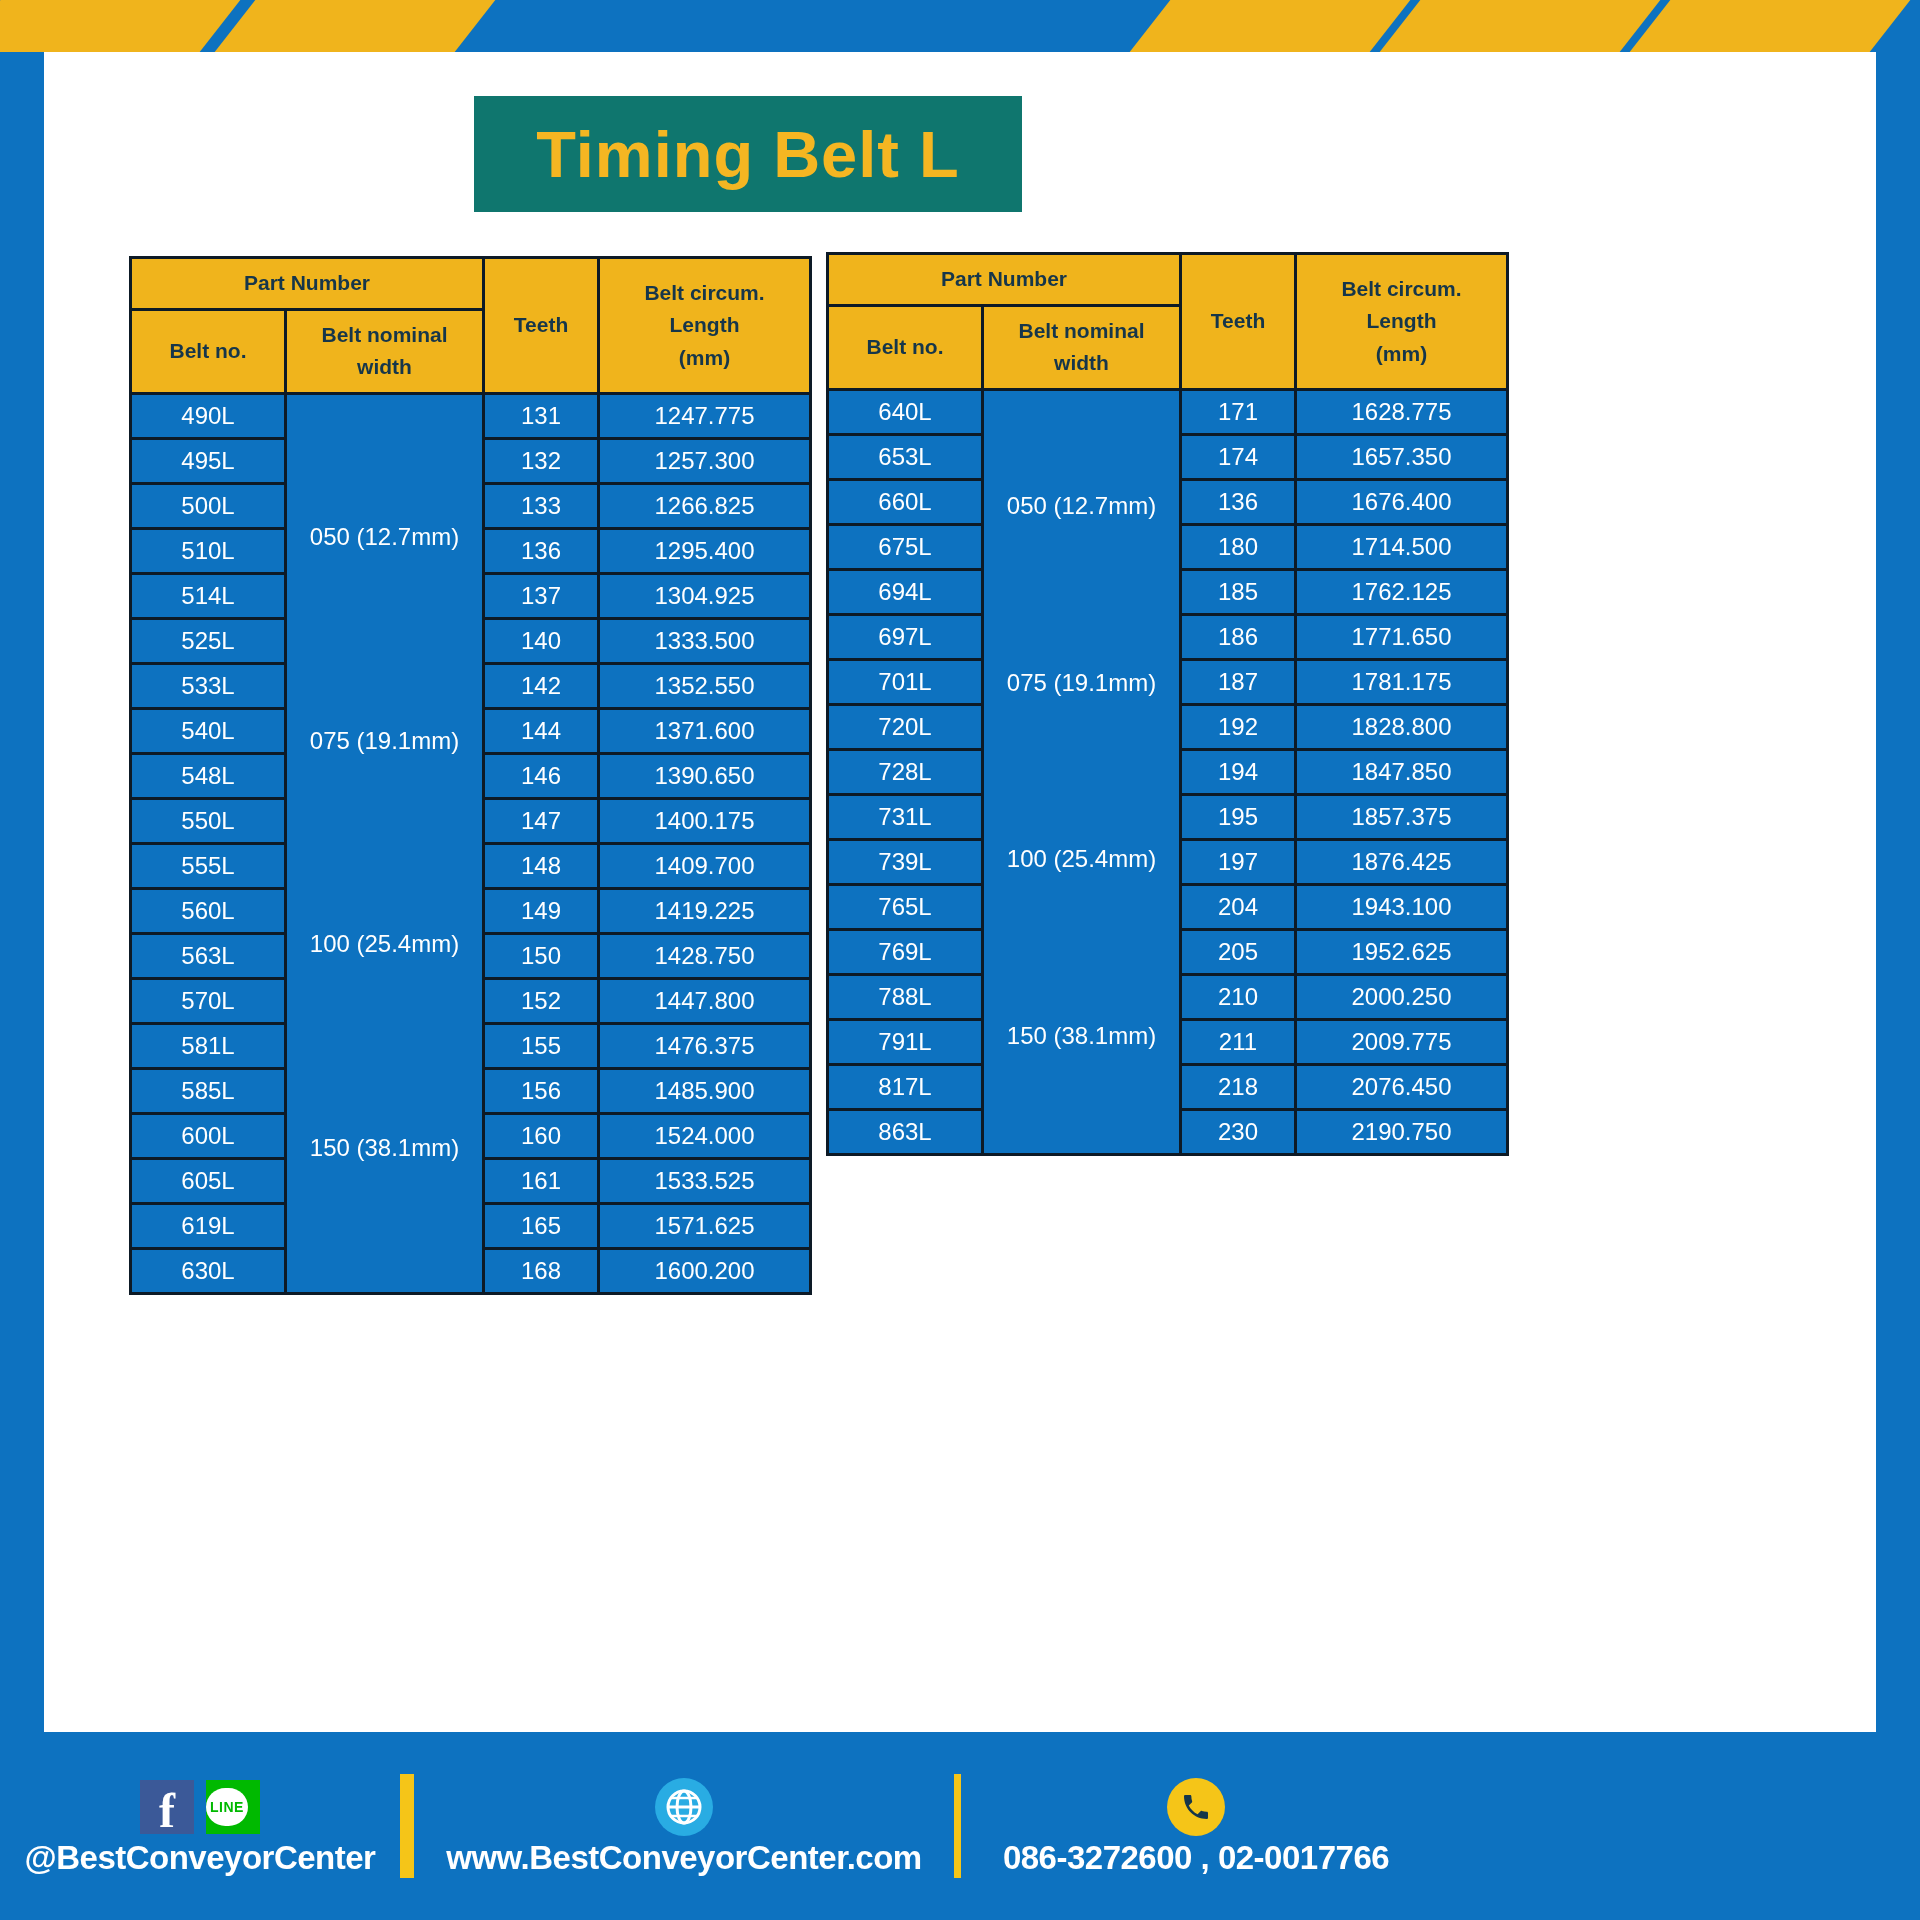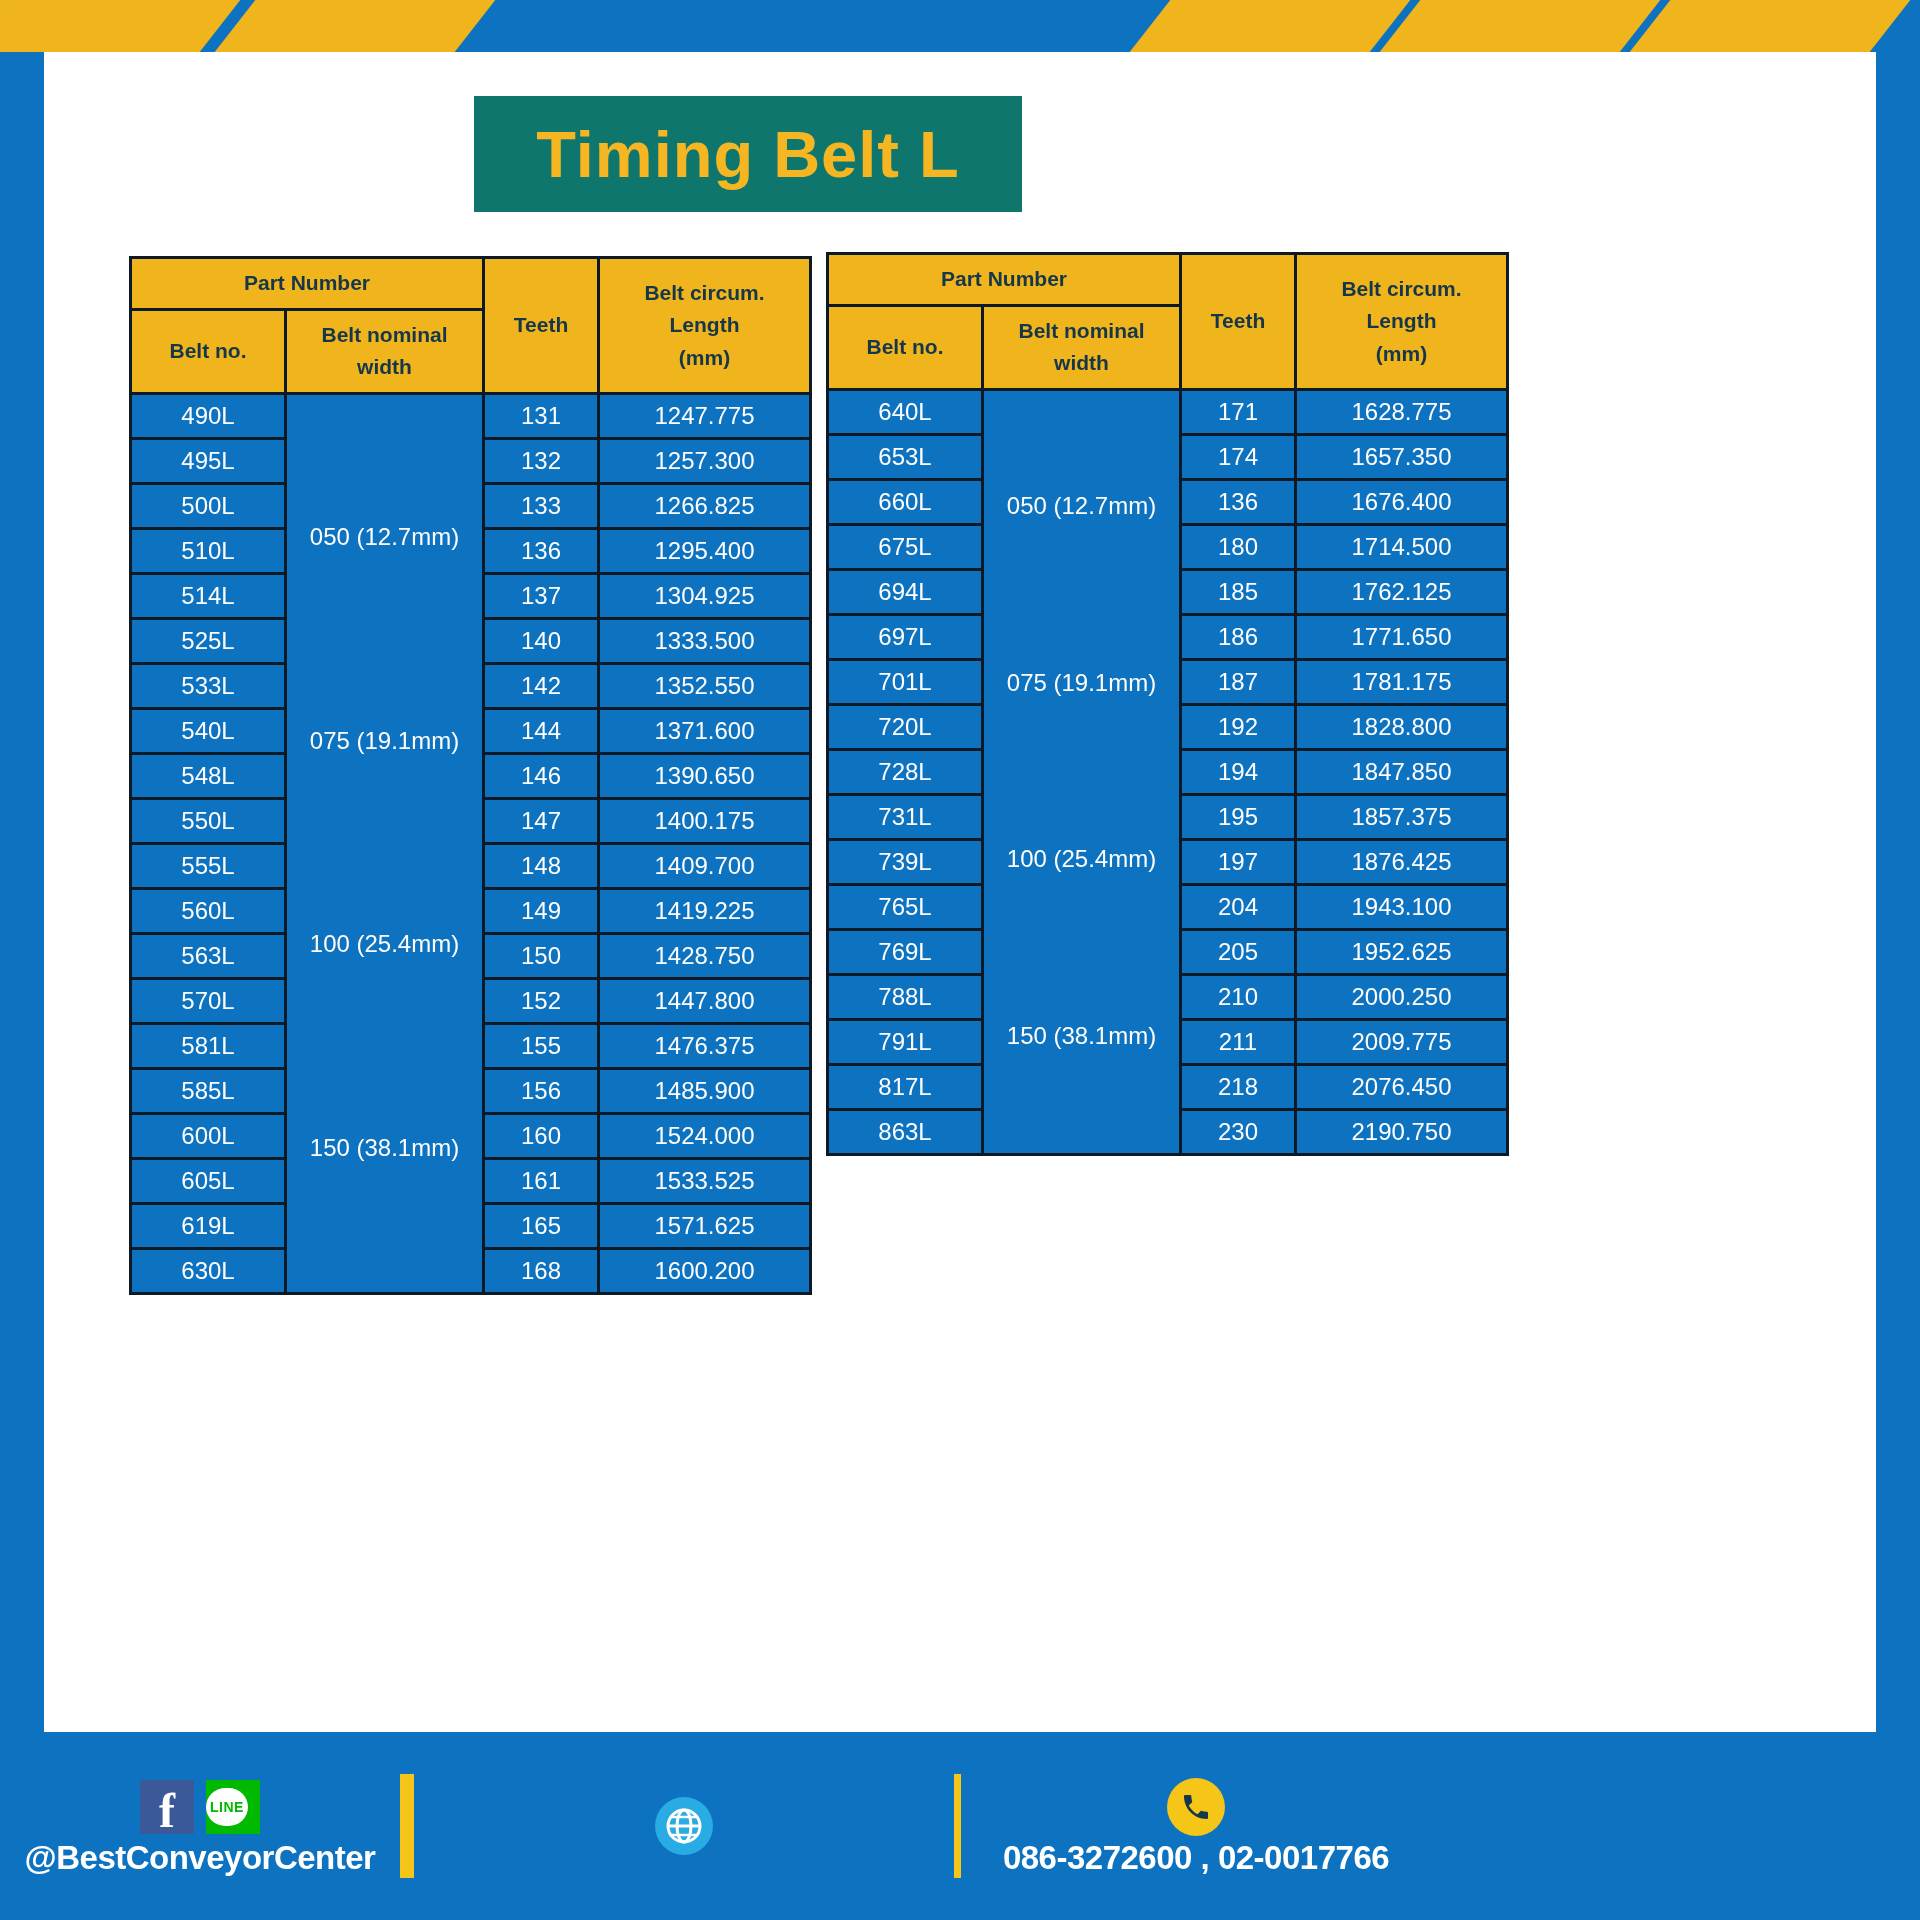--- a/index.html
+++ b/index.html
@@ -419,20 +419,21 @@
       <span class="ic-web">
         <svg width="38" height="38" viewBox="0 0 38 38">
           <circle cx="19" cy="19" r="16" fill="none" stroke="#fff" stroke-width="3"></circle>
           <ellipse cx="19" cy="19" rx="7" ry="16" fill="none" stroke="#fff" stroke-width="3"></ellipse>
           <line x1="3" y1="19" x2="35" y2="19" stroke="#fff" stroke-width="3"></line>
           <line x1="6" y1="10" x2="32" y2="10" stroke="#fff" stroke-width="2.5"></line>
           <line x1="6" y1="28" x2="32" y2="28" stroke="#fff" stroke-width="2.5"></line>
         </svg>
       </span>
     </div>
+    <div class="ftext">www.BestConveyorCenter.com</div>
   </div>
 
   <div class="f-div"></div>
 
   <div class="f-seg seg4">
     <div class="icons">
       <span class="ic-tel">
         <svg width="32" height="32" viewBox="0 0 24 24">
           <path d="M6.6 10.8c1.4 2.8 3.8 5.2 6.6 6.6l2.2-2.2c.3-.3.7-.4 1-.2 1.2.4 2.4.6 3.6.6.6 0 1 .4 1 1V20c0 .6-.4 1-1 1C10.6 21 3 13.4 3 4c0-.6.4-1 1-1h3.5c.6 0 1 .4 1 1 0 1.3.2 2.5.6 3.6.1.4 0 .7-.2 1z" fill="#16364a"></path>
         </svg>

